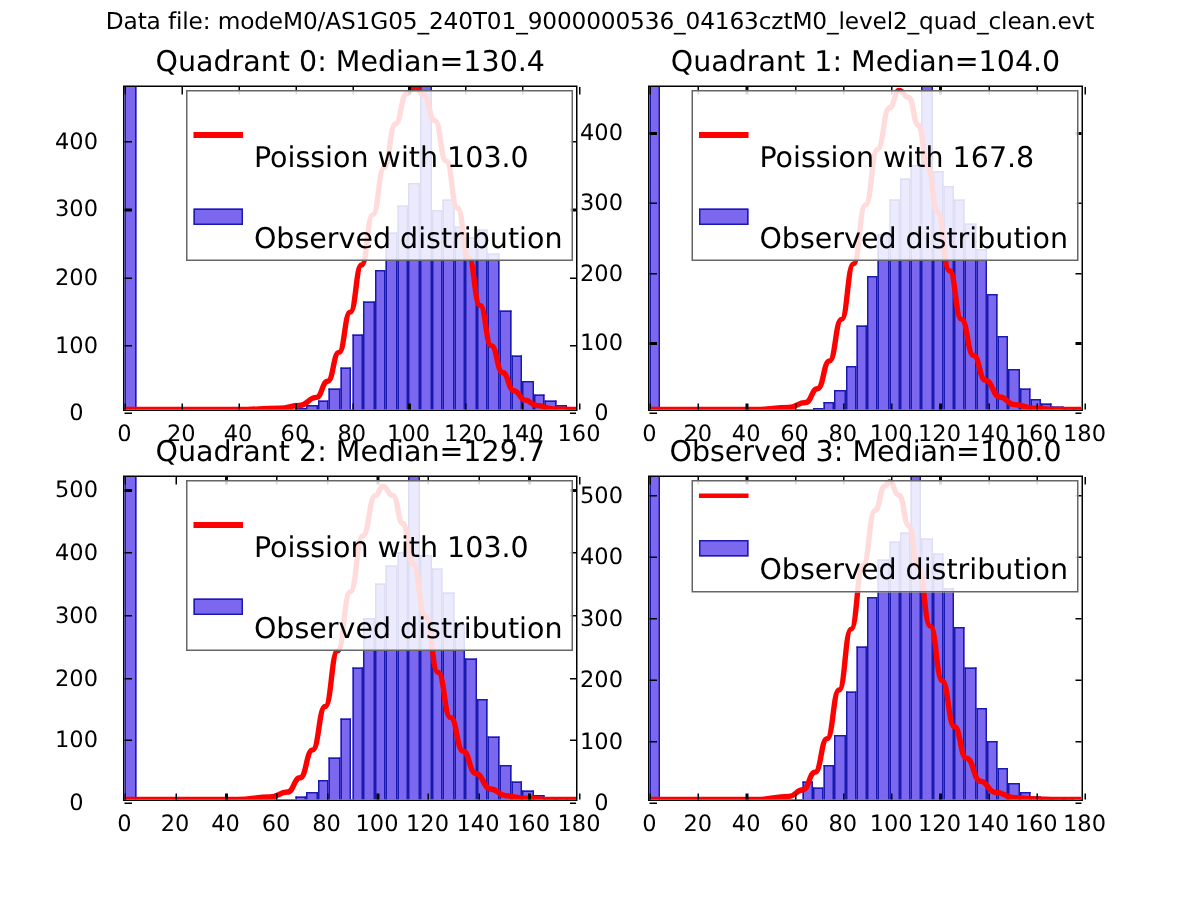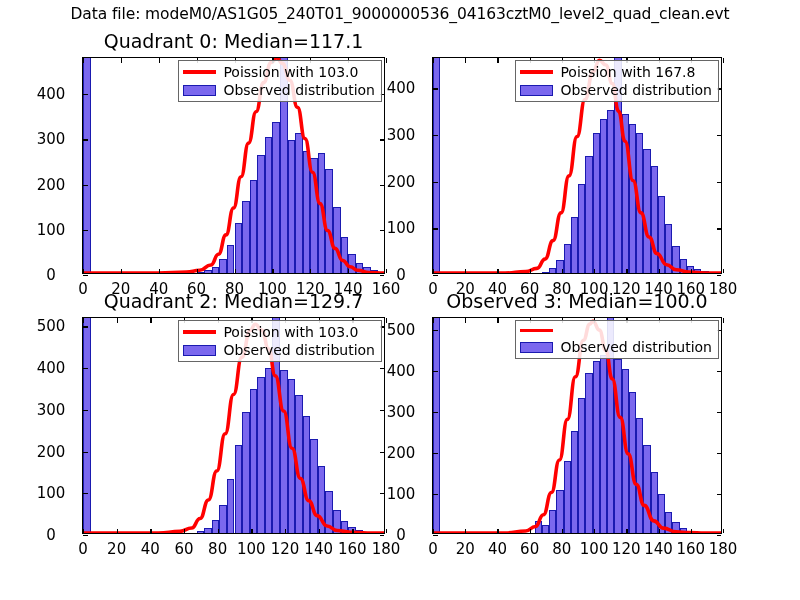--- a/index.html
+++ b/index.html
@@ -115,30 +115,30 @@
     left: 0; right: 0; top: 50%;
     height: 3.6px;
     margin-top: -1.8px;
     background: #FF0000;
   }
   .legend-key.patch {
     background: #7B68EE;
     border: 1px solid #1a1ab0;
     height: 11px;
   }
-  .legend-label { font-size: 14px; color: #000; }
+  .legend-label { font-size: 19px; color: #000; margin-top: 30px; }
 </style>
 </head>
 <body>
 
 <div id="figure">
   <div class="suptitle">Data file: modeM0/AS1G05_240T01_9000000536_04163cztM0_level2_quad_clean.evt</div>
   <div id="panels">
       <div class="panel" style="left: 0px; top: 0px; width: 800px; height: 600px; pointer-events: none;">
-        <div class="panel-title" style="left: 82px; width: 303px; top: 30px;">Quadrant 0: Median=117.1</div>
+        <div class="panel-title" style="left: 82px; width: 303px; top: 30px;">Quadrant 0: Median=130.4</div>
         <div class="axes" style="left: 82px; top: 57px; width: 303px; height: 217px;">
           <div class="plotclip">
             <div class="bars">
               <div class="bar" style="left: 0px; width: 7.575px; height: 217px; background: rgb(123, 104, 238); border-color: rgb(26, 26, 176);"></div>
               <div class="bar" style="left: 113.625px; width: 7.575px; height: 0.904167px; background: rgb(123, 104, 238); border-color: rgb(26, 26, 176);"></div>
               <div class="bar" style="left: 121.2px; width: 7.575px; height: 2.7125px; background: rgb(123, 104, 238); border-color: rgb(26, 26, 176);"></div>
               <div class="bar" style="left: 128.775px; width: 7.575px; height: 6.32917px; background: rgb(123, 104, 238); border-color: rgb(26, 26, 176);"></div>
               <div class="bar" style="left: 136.35px; width: 7.575px; height: 13.5625px; background: rgb(123, 104, 238); border-color: rgb(26, 26, 176);"></div>
               <div class="bar" style="left: 143.925px; width: 7.575px; height: 28.0292px; background: rgb(123, 104, 238); border-color: rgb(26, 26, 176);"></div>
               <div class="bar" style="left: 151.5px; width: 7.575px; height: 49.7292px; background: rgb(123, 104, 238); border-color: rgb(26, 26, 176);"></div>
@@ -214,20 +214,21 @@
               <span class="legend-label">Poission with 103.0</span>
             </div>
             <div class="legend-row">
               <span class="legend-key patch"></span>
               <span class="legend-label">Observed distribution</span>
             </div>
           </div>
         </div>
       </div>
       <div class="panel" style="left: 0px; top: 0px; width: 800px; height: 600px; pointer-events: none;">
+        <div class="panel-title" style="left: 432px; width: 290px; top: 30px;">Quadrant 1: Median=104.0</div>
         <div class="axes" style="left: 432px; top: 57px; width: 290px; height: 217px;">
           <div class="plotclip">
             <div class="bars">
               <div class="bar" style="left: 0px; width: 7.25px; height: 217px; background: rgb(123, 104, 238); border-color: rgb(26, 26, 176);"></div>
               <div class="bar" style="left: 108.75px; width: 7.25px; height: 1.4px; background: rgb(123, 104, 238); border-color: rgb(26, 26, 176);"></div>
               <div class="bar" style="left: 116px; width: 7.25px; height: 4.66667px; background: rgb(123, 104, 238); border-color: rgb(26, 26, 176);"></div>
               <div class="bar" style="left: 123.25px; width: 7.25px; height: 13.0667px; background: rgb(123, 104, 238); border-color: rgb(26, 26, 176);"></div>
               <div class="bar" style="left: 130.5px; width: 7.25px; height: 28.9333px; background: rgb(123, 104, 238); border-color: rgb(26, 26, 176);"></div>
               <div class="bar" style="left: 137.75px; width: 7.25px; height: 56px; background: rgb(123, 104, 238); border-color: rgb(26, 26, 176);"></div>
               <div class="bar" style="left: 145px; width: 7.25px; height: 88.6667px; background: rgb(123, 104, 238); border-color: rgb(26, 26, 176);"></div>

